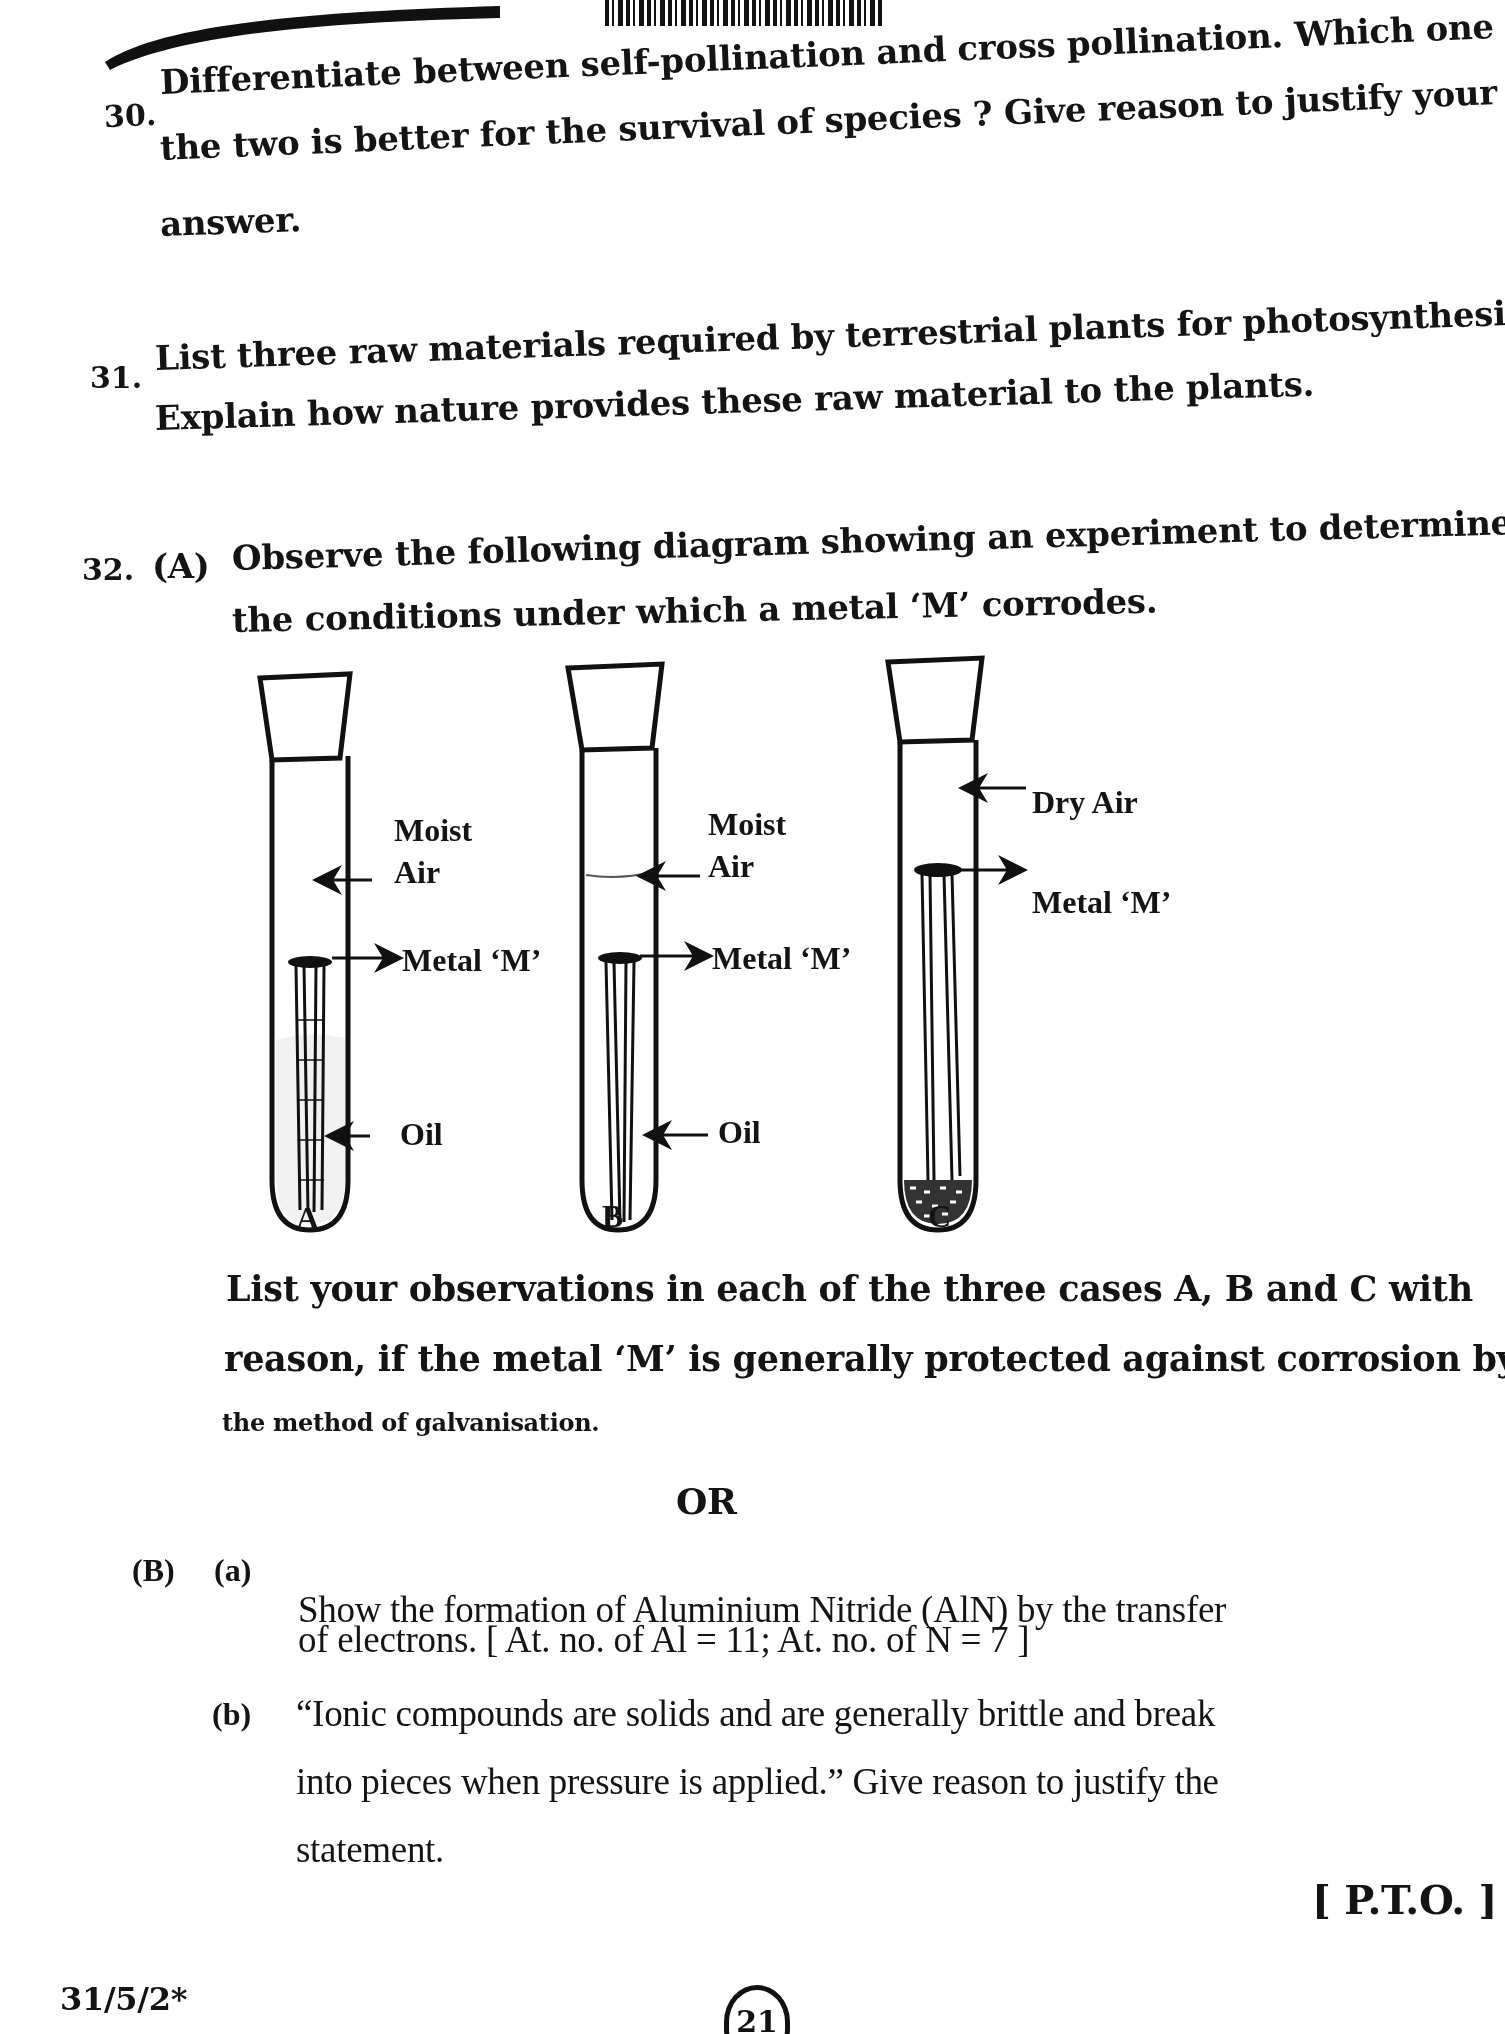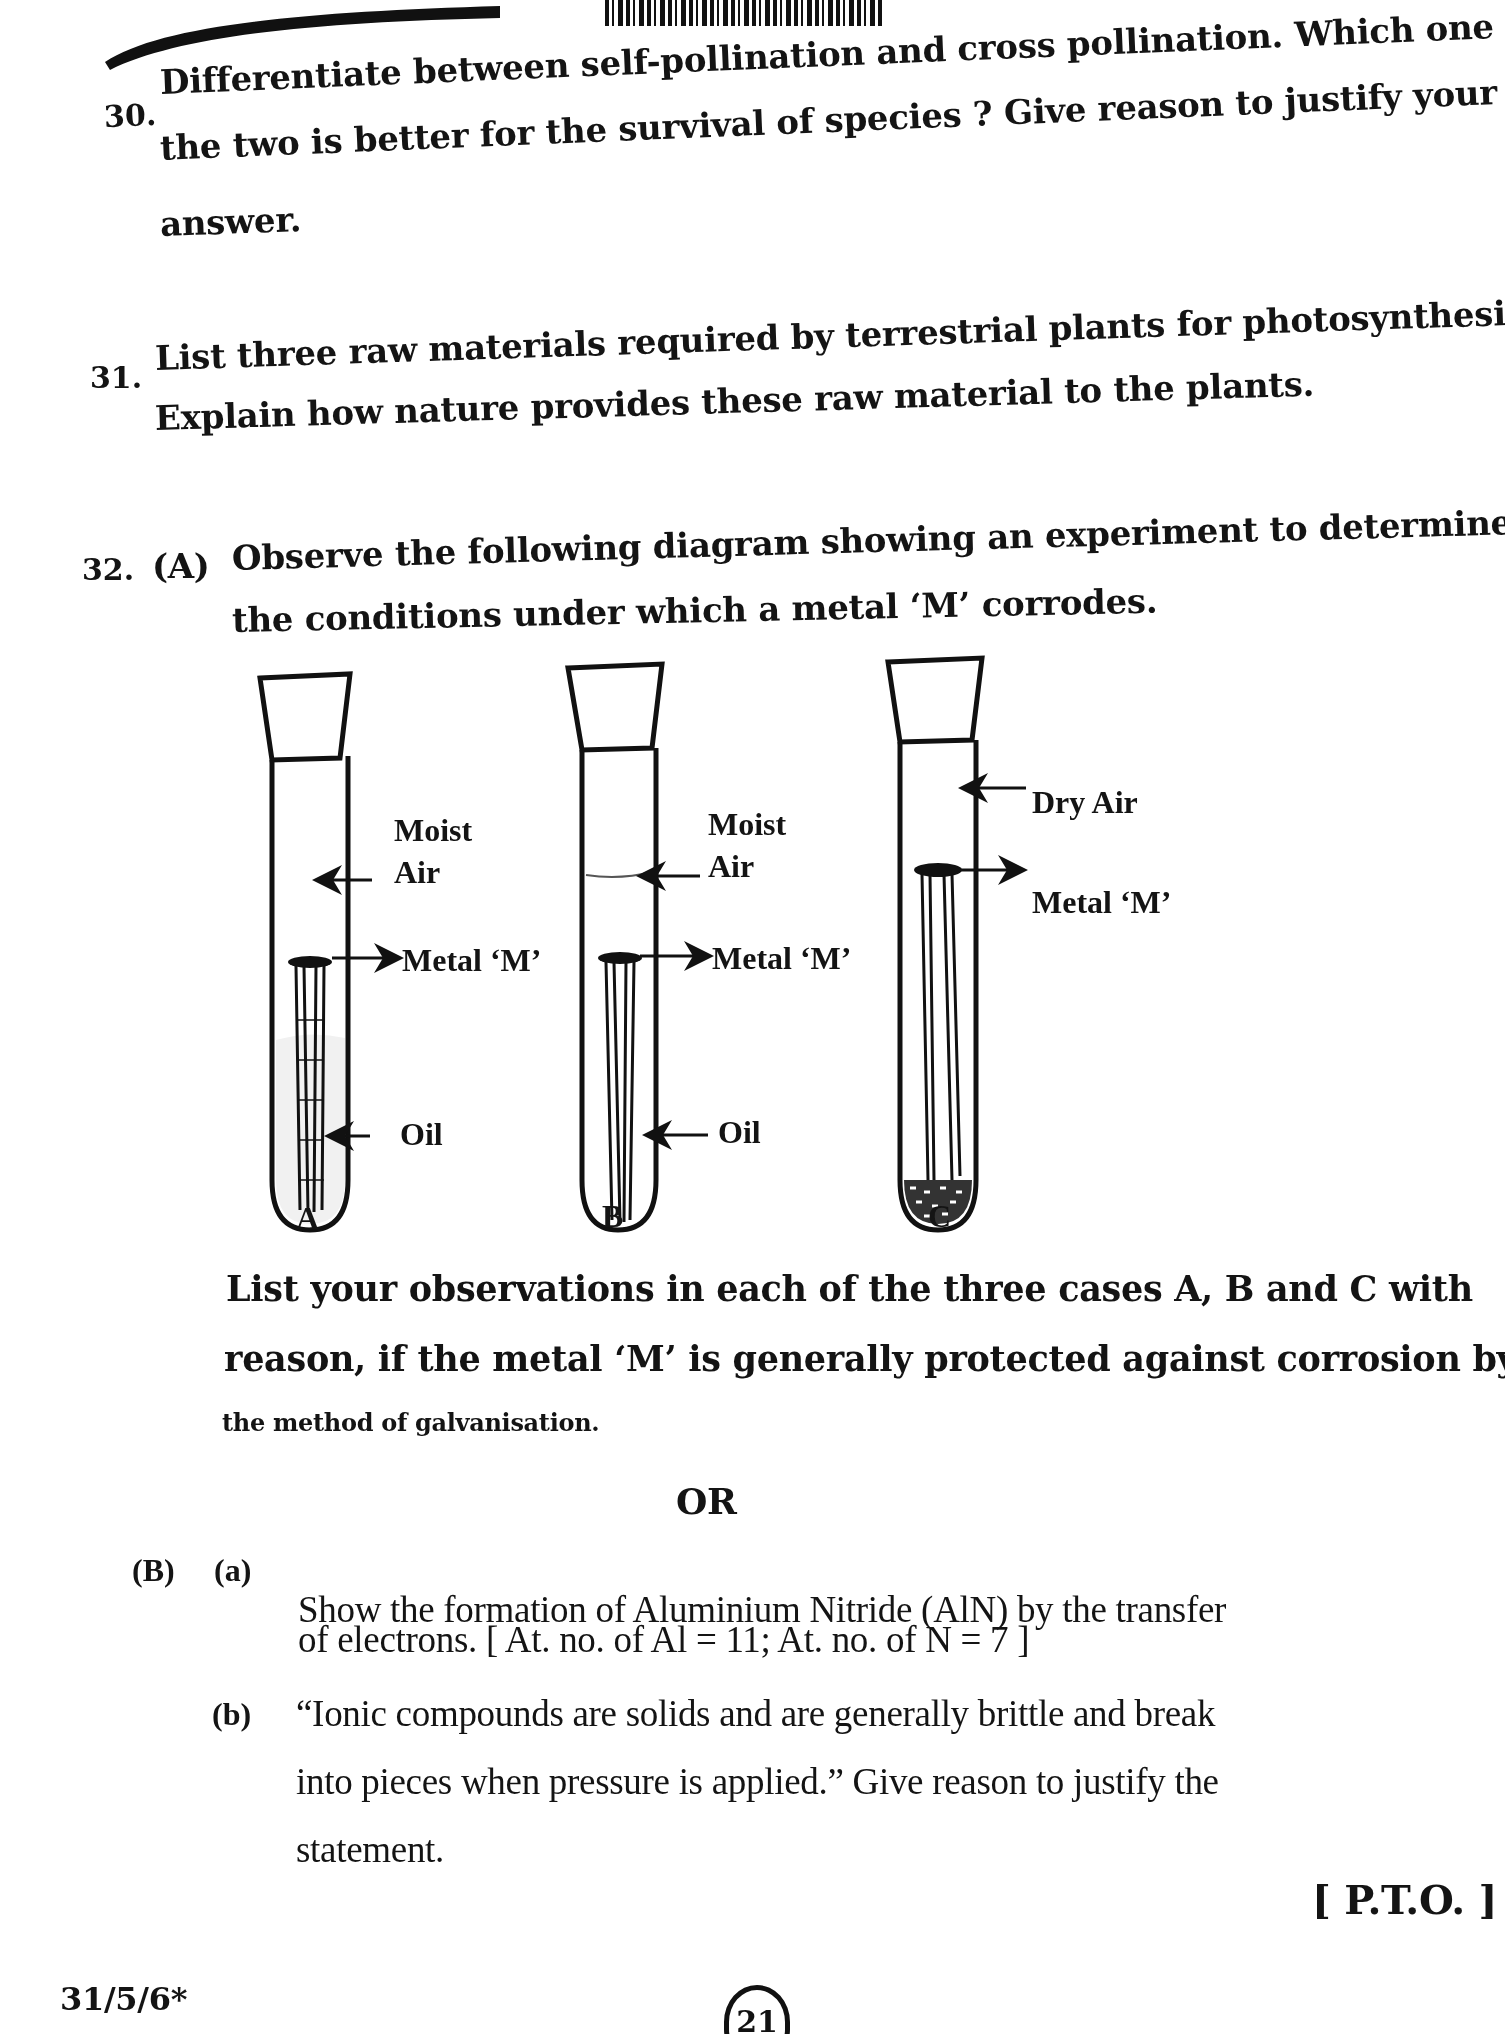--- a/index.html
+++ b/index.html
@@ -107,15 +107,15 @@
 <div class="sub" style="left:132px; top:1552px;">(B)</div>
 <div class="sub" style="left:214px; top:1552px;">(a)</div>
 <div class="tline plain" style="left:298px; top:1548px;margin-top:40px;">Show the formation of Aluminium Nitride (AlN) by the transfer</div>
 <div class="tline plain" style="left:298px; top:1618px;">of electrons. [ At. no. of Al = 11; At. no. of N = 7 ]</div>
 
 <div class="sub" style="left:212px; top:1696px;">(b)</div>
 <div class="tline plain" style="left:296px; top:1692px;">“Ionic compounds are solids and are generally brittle and break</div>
 <div class="tline plain" style="left:296px; top:1760px;">into pieces when pressure is applied.” Give reason to justify the</div>
 <div class="tline plain" style="left:296px; top:1828px;">statement.</div>
 
-<div class="tline" style="left:60px; top:1980px; font-size:32px;">31/5/6*</div>
+<div class="tline" style="left:60px; top:1980px; font-size:32px;">31/5/2*</div>
 <div class="abs" style="left:724px; top:1985px; width:56px; height:64px; border:5px solid #111; border-radius:50% 50% 40% 40%; text-align:center; font-weight:bold; font-size:30px; line-height:64px;">21</div>
 <div class="tline" style="left:1312px; top:1876px; font-size:40px;">[ P.T.O. ]</div>
 
 </body></html>

